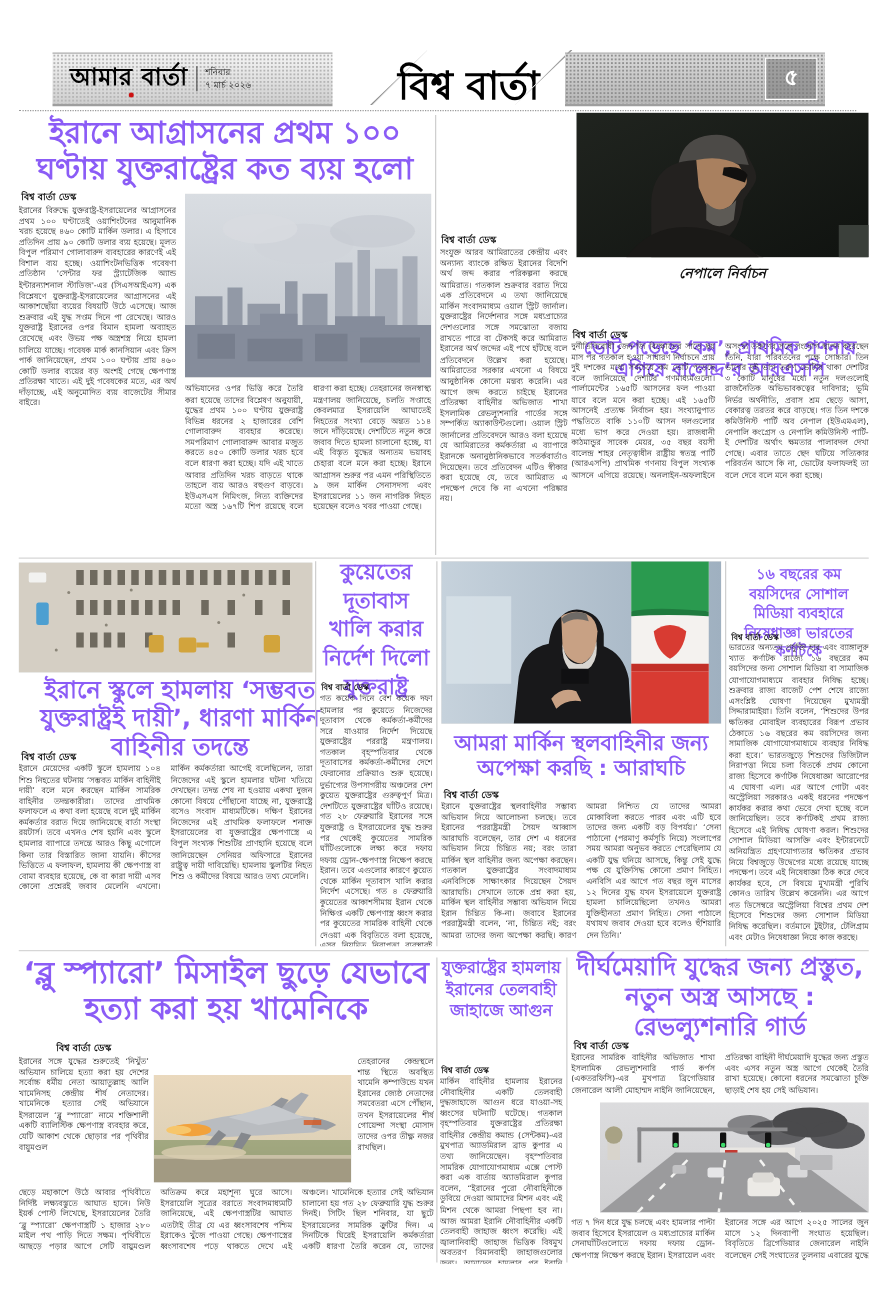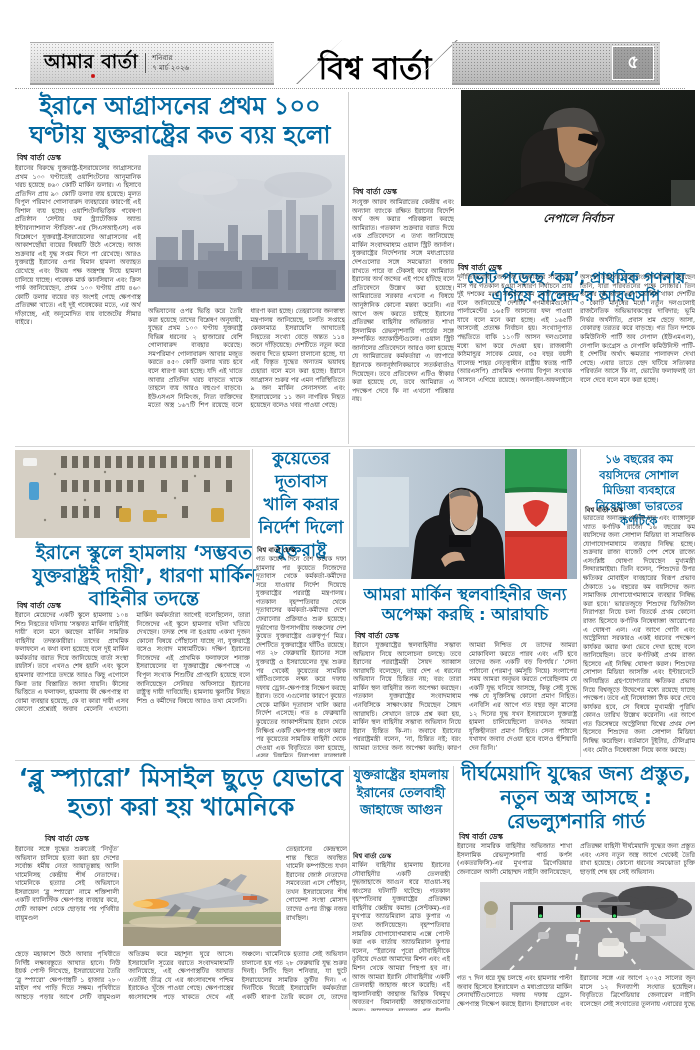--- a/index.html
+++ b/index.html
@@ -3,37 +3,37 @@
 <meta charset="utf-8">
 <style>
   html,body{margin:0;padding:0;background:#9a9a9a;}
   .page{position:relative;width:700px;height:1050px;background:#ffffff;overflow:hidden;
         font-family:"DejaVu Sans",sans-serif;color:#1a1a1a;}
   
   .mast-bar{position:absolute;height:40px;top:42px;
         background:linear-gradient(180deg,#f2f2f2 0%,#dcdcdc 45%,#c9c9c9 100%);
         background-image:radial-gradient(#b5b5b5 .6px,transparent .7px),linear-gradient(180deg,#f4f4f4,#cfcfcf);
         background-size:3px 3px,100% 100%;}
-  .mast-left{left:30px;width:244px;display:flex;align-items:center;border-top:1px solid #aaa;border-bottom:2px solid #9e9e9e;}
+  .mast-left{left:42px;width:224px;display:flex;align-items:center;border-top:1px solid #aaa;border-bottom:2px solid #9e9e9e;}
   .mast-right{left:452px;width:208px;display:flex;align-items:center;justify-content:flex-end;border-top:1px solid #aaa;border-bottom:2px solid #9e9e9e;
         background-image:radial-gradient(#8f8f8f .7px,transparent .8px),linear-gradient(180deg,#d9d9d9,#b7b7b7);background-size:3px 3px,100% 100%;}
   .fold{position:absolute;top:40px;width:46px;height:44px;}
   .fold-l{left:296px;background:linear-gradient(135deg,#bfbfbf 0%,#8d8d8d 50%,#e8e8e8 51%,transparent 52%);clip-path:polygon(0 100%,100% 0,100% 100%);}
   .fold-r{left:412px;background:linear-gradient(315deg,#bfbfbf 0%,#8d8d8d 50%,#e8e8e8 51%,transparent 52%);clip-path:polygon(0 100%,100% 0,0 0);}
   .logo-wrap{display:flex;align-items:center;gap:7px;padding-left:14px;}
   .logo{position:relative;font-size:19px;font-weight:bold;letter-spacing:.5px;color:#000;}
   .logo .dot{position:absolute;left:47px;bottom:1px;width:4px;height:4px;border-radius:50%;background:#cc1111;}
   .date-block{border-left:1.5px solid #555;padding-left:6px;font-size:7px;line-height:1.45;color:#222;}
   .section-title{position:absolute;left:290px;top:44px;width:170px;text-align:center;
         font-size:31px;font-weight:bold;color:#000;}
   .page-box{width:40px;height:32px;margin-right:6px;border:1.5px solid #fff;background:rgba(120,120,120,.55);
         display:flex;align-items:center;justify-content:center;font-size:18px;font-weight:bold;color:#fff;}
   .mast-rule{position:absolute;left:15px;top:88px;width:670px;border-top:1px dotted #9a9a9a;}
   
-  .headline{position:absolute;font-weight:bold;color:#0369a1;text-align:center;line-height:1.22;}
+  .headline{position:absolute;font-weight:bold;color:#8b5cf6;text-align:center;line-height:1.22;}
   .kicker{position:absolute;font-weight:bold;text-align:center;color:#111;font-style:italic;}
   .byline{position:absolute;font-size:7.5px;font-weight:bold;color:#111;}
   .body-text{position:absolute;font-size:6.4px;line-height:1.34;text-align:justify;color:#2a2a2a;overflow:hidden;}
   .cols2{column-count:2;column-gap:8px;}
   .cols3{column-count:3;column-gap:8px;}
   .vrule{position:absolute;width:1px;background:#cfcfcf;}
   .hrule{position:absolute;height:1px;background:#d6d6d6;}
   .photo{position:absolute;overflow:hidden;background:#ddd;}
   .photo svg{display:block;}
 </style>

